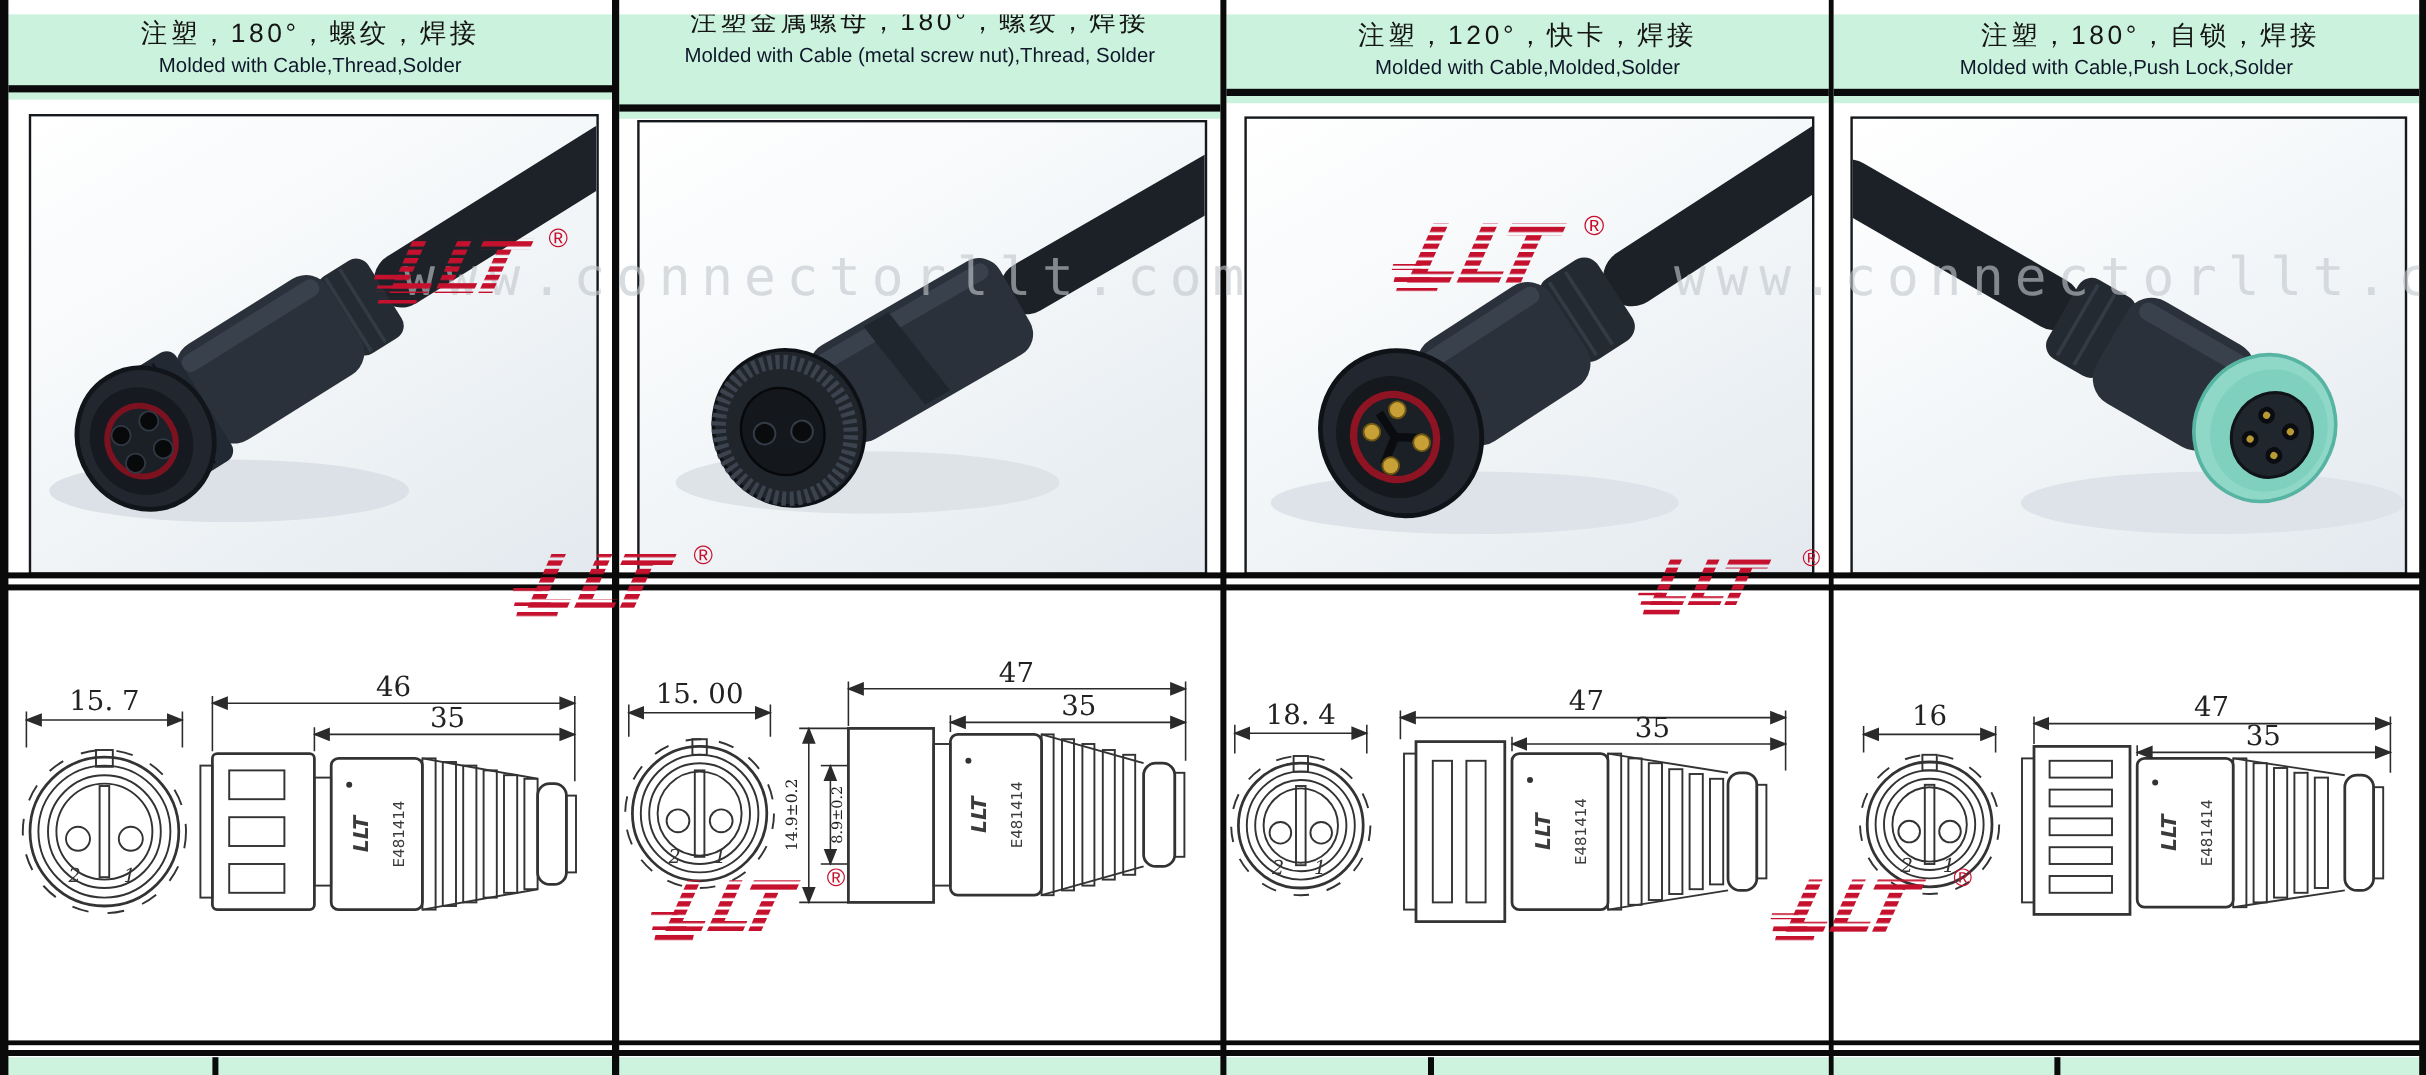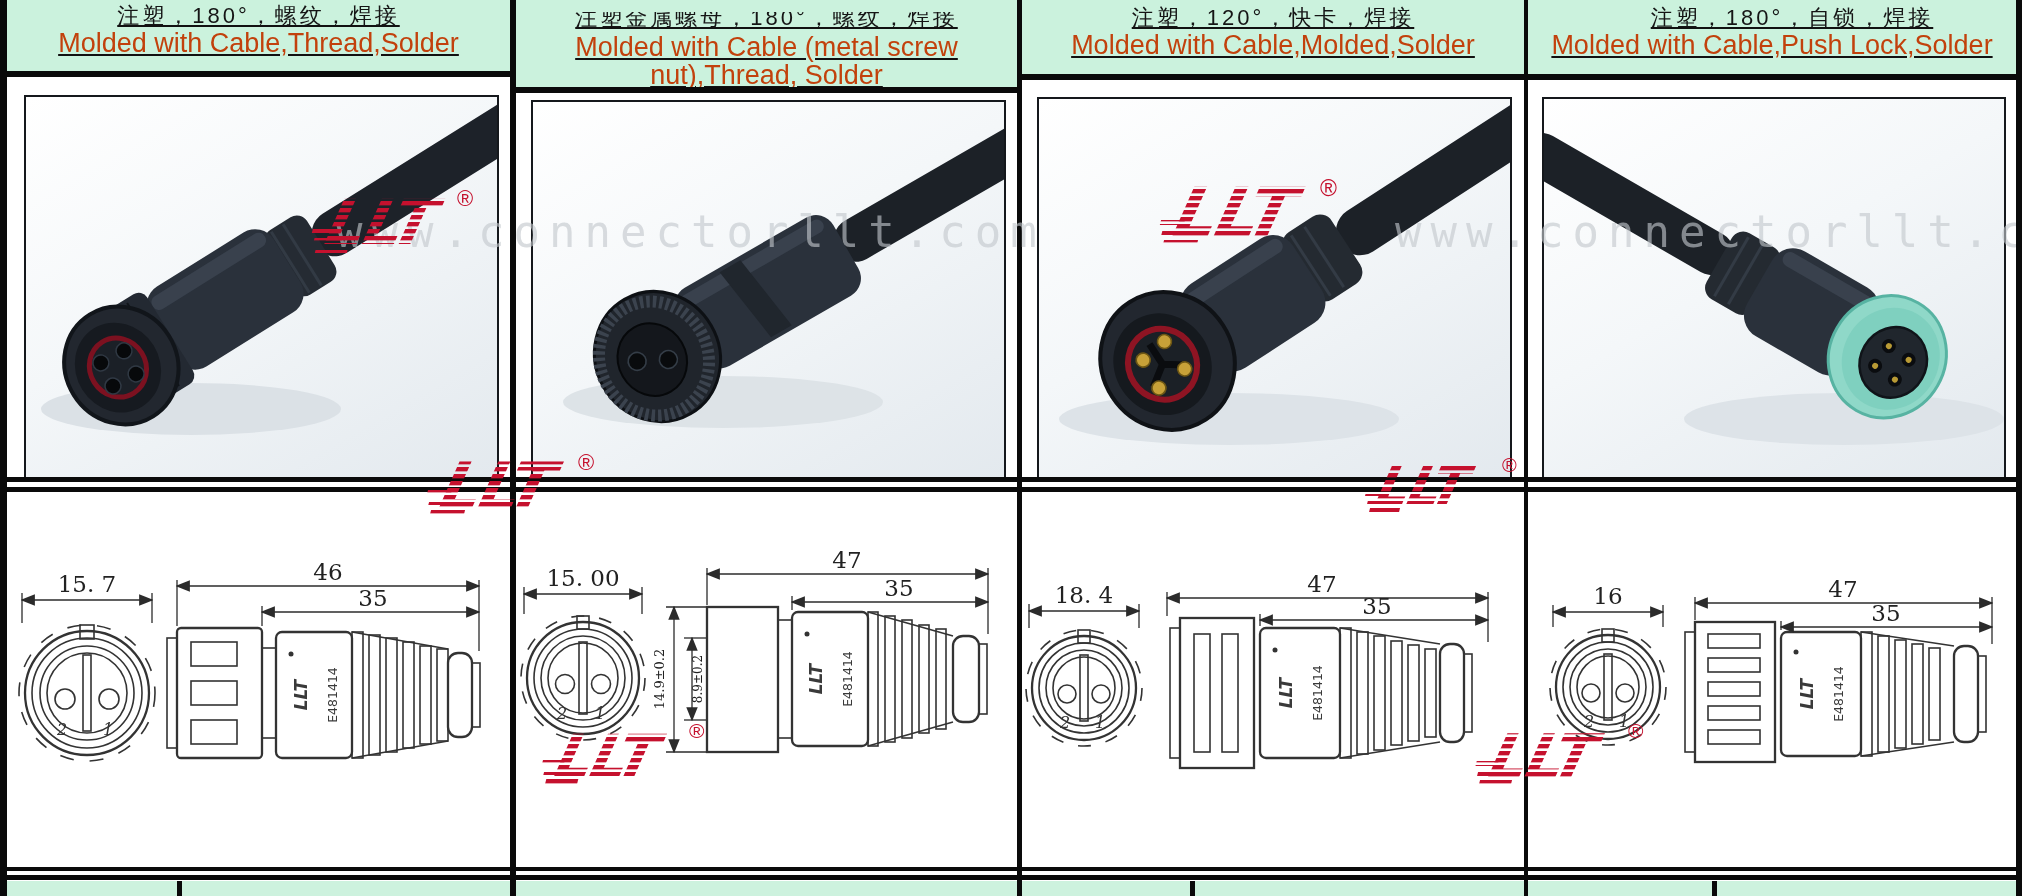--- a/index.html
+++ b/index.html
@@ -1,24 +1,24 @@
 <!DOCTYPE html>
 <html><head>
 <meta charset="utf-8">
 <style>
   html,body{margin:0;padding:0;background:#ffffff;}
   #screen{position:relative;width:2022px;height:896px;overflow:hidden;background:#ffffff;
           font-family:"Liberation Sans",sans-serif;color:#111;}
   
   .vline{position:absolute;top:0;height:896px;background:#0a0a0a;z-index:12;}
   
-  .hcell{position:absolute;top:0;background:#cbf2dd;z-index:3;text-align:center;overflow:hidden;text-decoration:underline;}
+  .hcell{position:absolute;top:12px;background:#cbf2dd;z-index:3;text-align:center;overflow:hidden;}
   .hrule{position:absolute;background:#0a0a0a;z-index:4;}
   .hzh{font-size:22px;letter-spacing:3px;color:#151515;line-height:26px;}
-  .hen{font-size:27px;color:#c2410c;line-height:28px;margin:0 auto;}
+  .hen{font-size:17px;color:#0f172a;line-height:28px;margin:0 auto;}
   
   .pframe{position:absolute;border:2px solid #15181c;z-index:2;
           background:linear-gradient(150deg,#ffffff 0%,#f4f7f9 45%,#e3e9ee 100%);overflow:hidden;}
   
   .sep{position:absolute;left:0;width:2022px;background:#0a0a0a;z-index:10;}
   
   .footer{position:absolute;left:0;width:2022px;background:#cdf2de;z-index:8;}
   .fdiv{position:absolute;background:#0a0a0a;z-index:9;}
   
   .sitewm{position:absolute;z-index:14;font-family:"DejaVu Sans Mono",monospace;
@@ -53,21 +53,21 @@
     </defs>
   </svg>
 
   <div class="hcell" style="left:7px;width:503px;height:71px;">
     <div class="hzh" style="margin-top:3px;">注塑，180°，螺纹，焊接</div>
     <div class="hen">Molded with Cable,Thread,Solder</div>
   </div>
   <div class="hrule" style="left:7px;top:71px;width:503px;height:6px;"></div>
 
   <div class="hcell" style="left:516px;width:501px;height:87px;">
-    <div style="height:21px;overflow:hidden;margin-top:12px;">
+    <div style="height:21px;overflow:hidden;">
       <div class="hzh" style="margin-top:-7px;">注塑金属螺母，180°，螺纹，焊接</div>
     </div>
     <div class="hen" style="max-width:430px;text-align:center;">Molded with Cable (metal screw nut),Thread, Solder</div>
   </div>
   <div class="hrule" style="left:516px;top:87px;width:501px;height:6px;"></div>
 
   <div class="hcell" style="left:1022px;width:502px;height:74px;">
     <div class="hzh" style="margin-top:5px;">注塑，120°，快卡，焊接</div>
     <div class="hen">Molded with Cable,Molded,Solder</div>
   </div>

